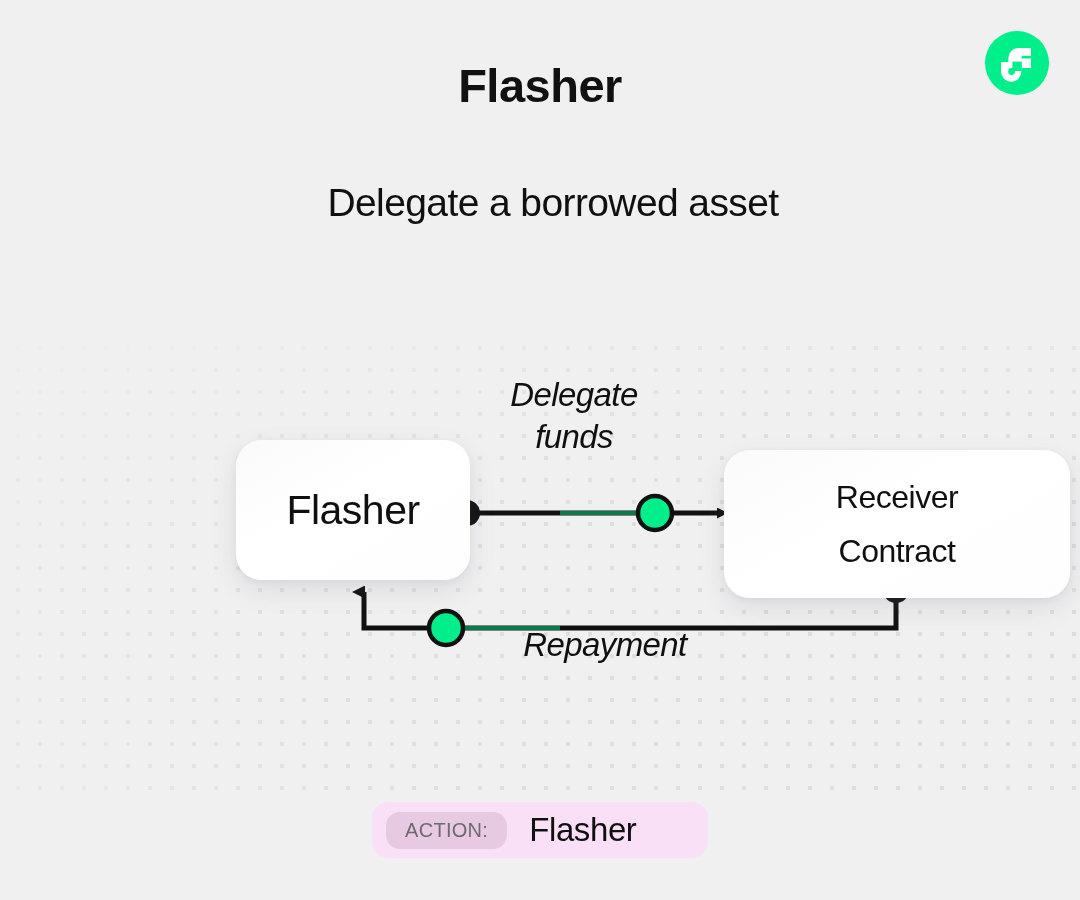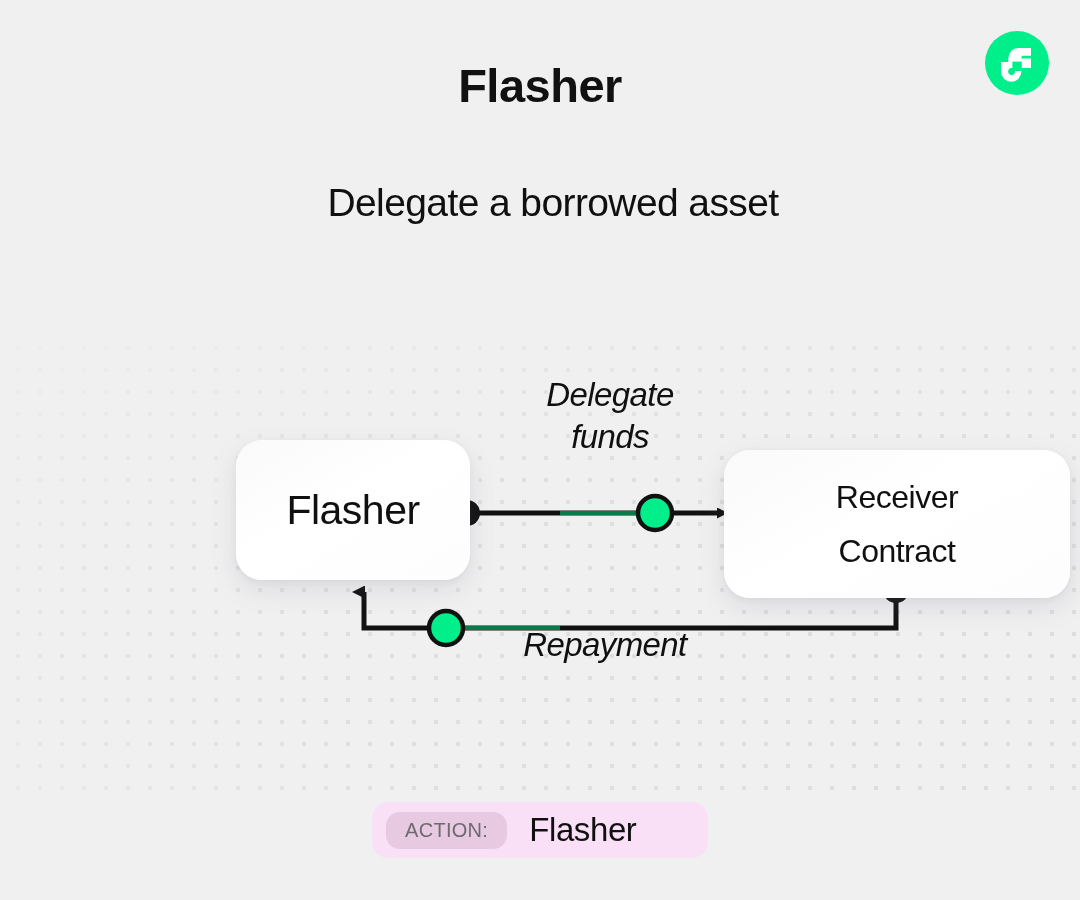--- a/index.html
+++ b/index.html
@@ -109,21 +109,21 @@
     position: absolute;
     font-style: italic;
     font-size: 33px;
     line-height: 42px;
     color: #101010;
     letter-spacing: -0.6px;
     text-align: center;
     white-space: pre-line;
   }
   .label-delegate {
-    left: 480px;
+    left: 444px;
     top: 44px;
     width: 260px;
   }
   .label-call {
     left: 40px;
     top: 140px;
     width: 200px;
   }
   .label-repayment {
     left: 455px;

